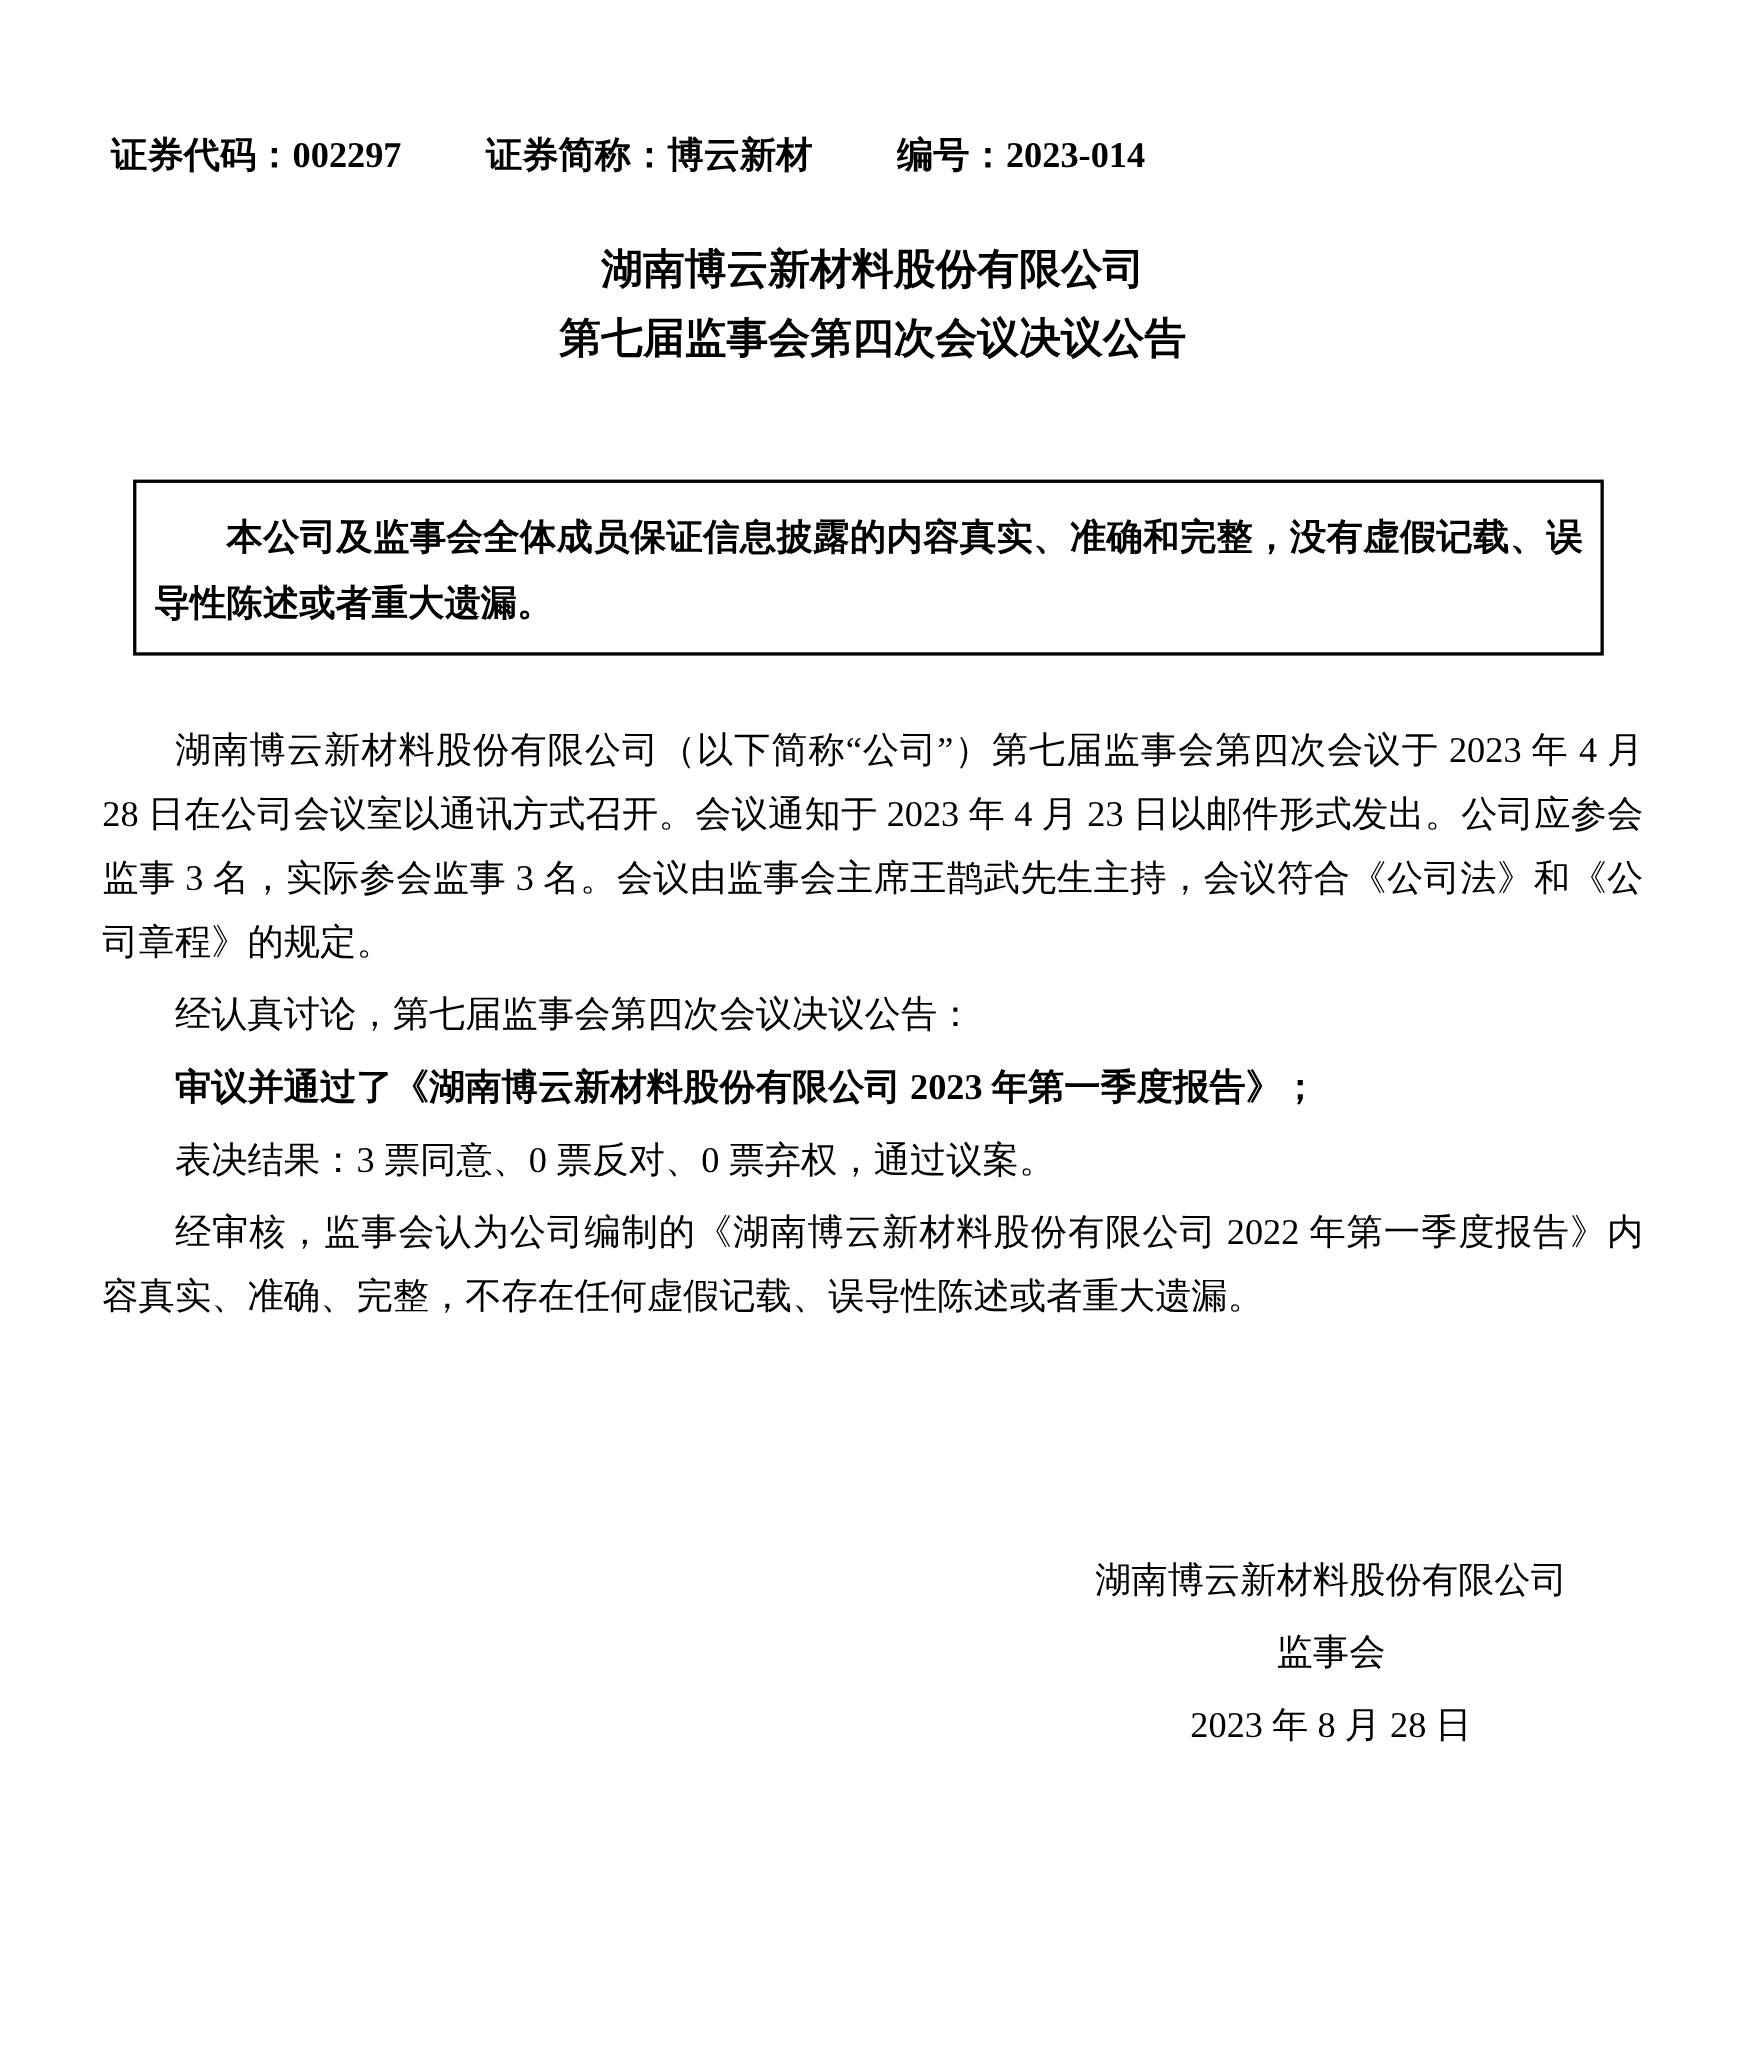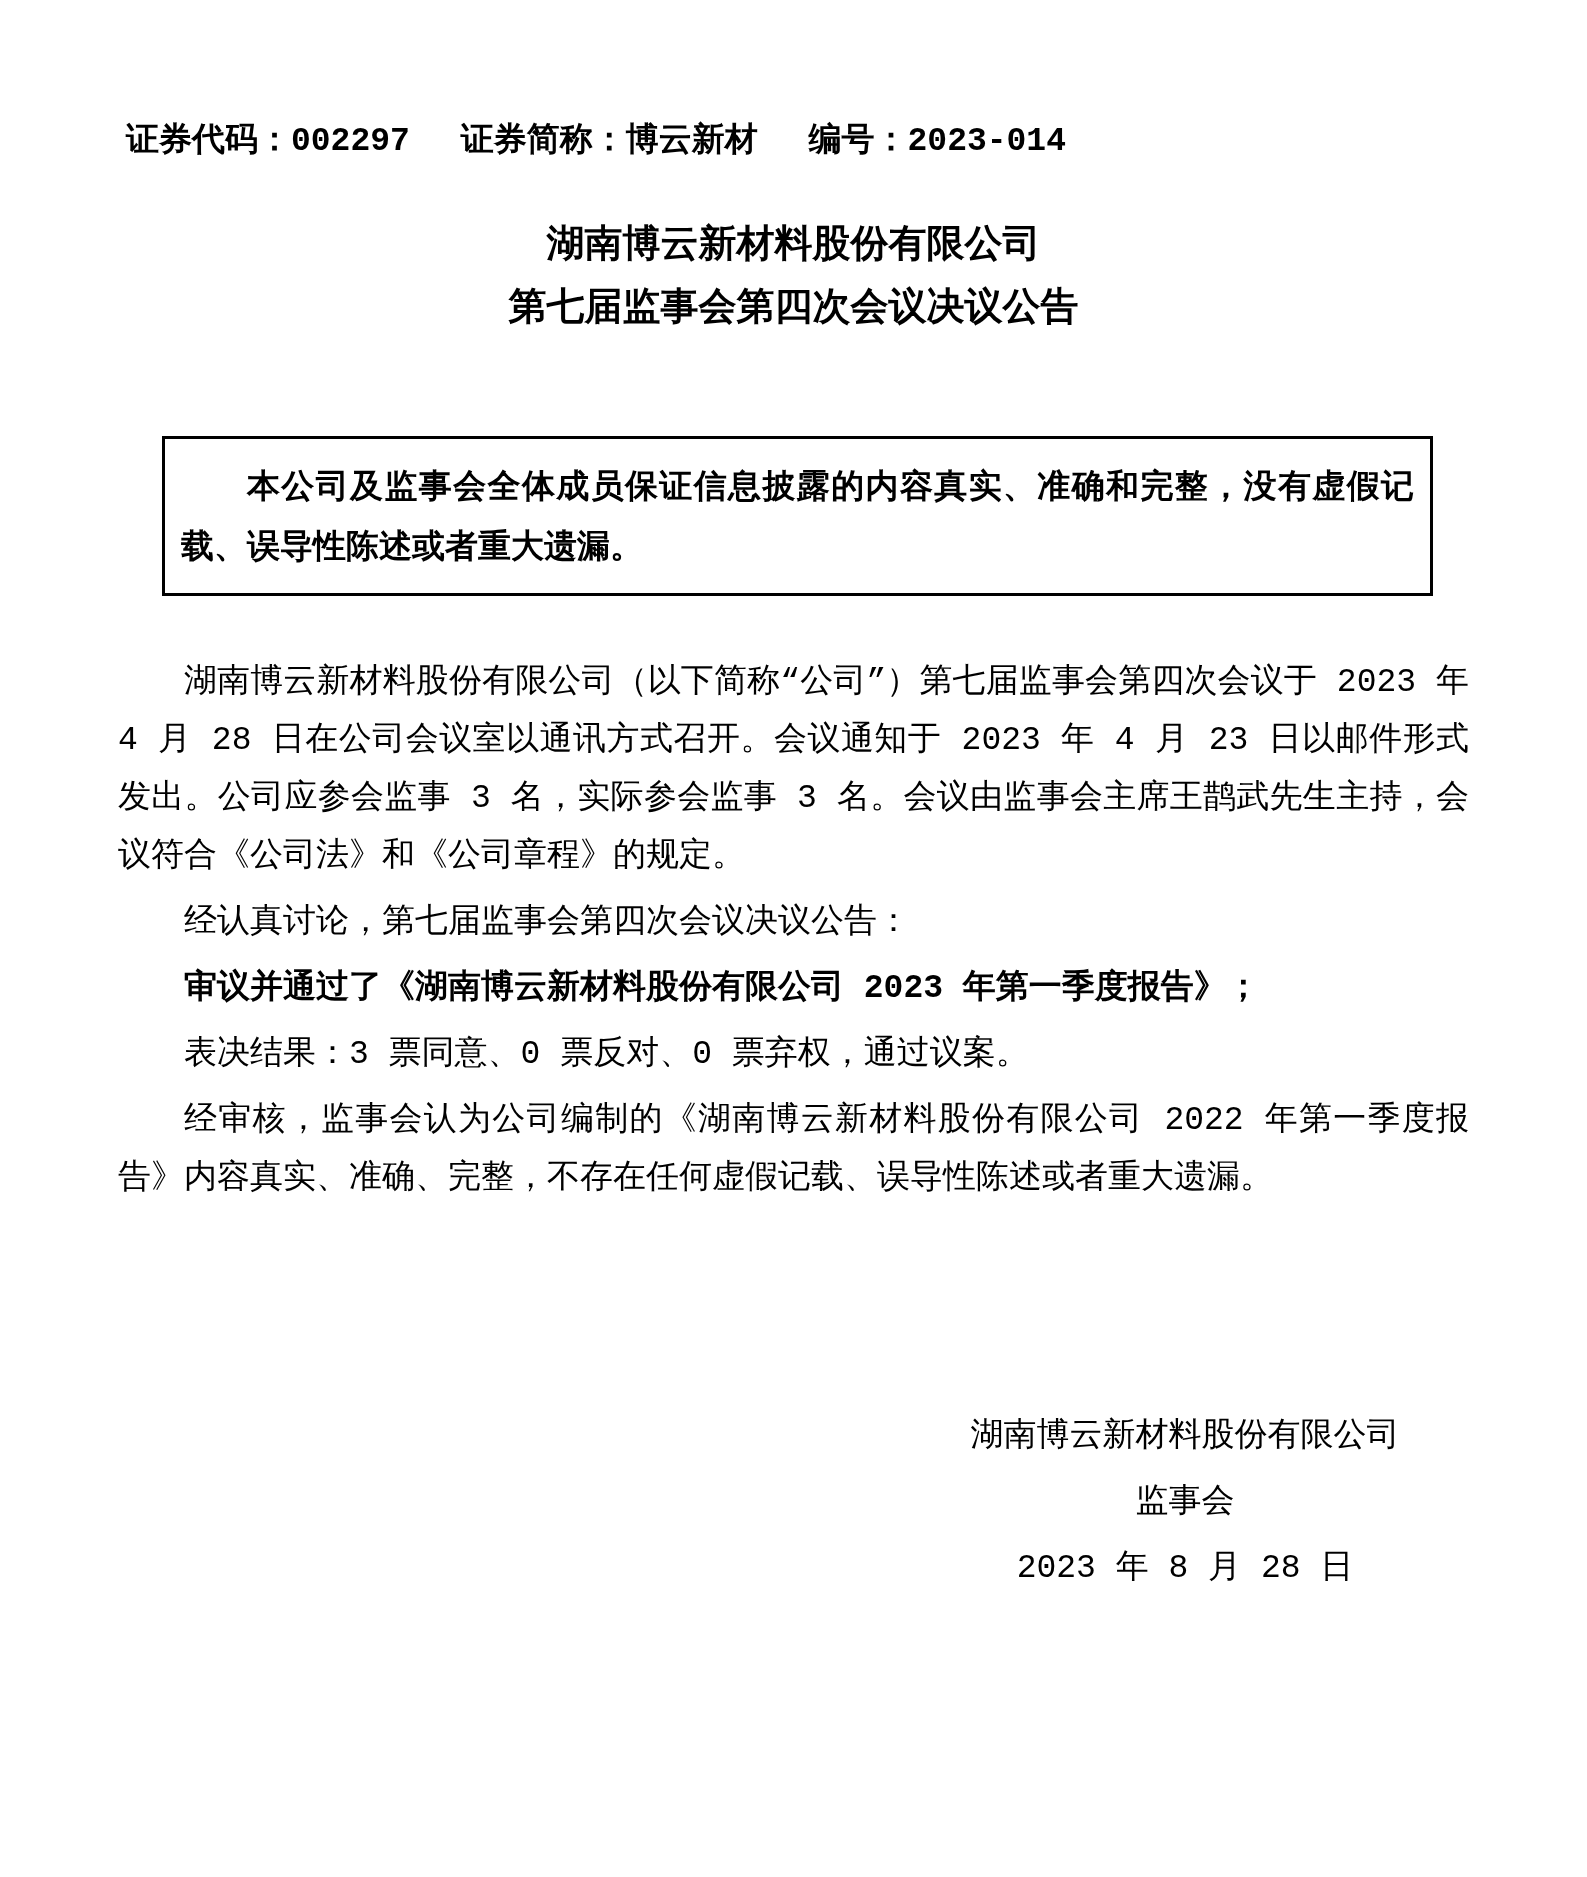--- a/index.html
+++ b/index.html
@@ -7,23 +7,23 @@
     padding: 0;
     background: #ffffff;
   }
   .page {
     position: relative;
     width: 1587px;
     height: 1877px;
     margin: 0 auto;
     background: #ffffff;
     color: #000000;
-    font-family: Liberation Mono, monospace;
+    font-family: Liberation Serif, serif;
     box-sizing: border-box;
-    padding: 0 118px;
+    padding: 0 93px;
     overflow: hidden;
   }
   
   .doc-header {
     margin-top: 122px;
     margin-left: 8px;
     width: 940px;
     display: flex;
     justify-content: space-between;
     font-size: 33px;
@@ -35,21 +35,21 @@
   .doc-title {
     margin-top: 52px;
     text-align: center;
     font-size: 38px;
     font-weight: bold;
     line-height: 63px;
   }
   
   .disclaimer-box {
     margin-top: 96px;
-    margin-left: 44px;
+    margin-left: 28px;
     margin-right: 36px;
     border: 3px solid #000000;
     padding: 20px 16px 14px 16px;
   }
   .disclaimer-box p {
     margin: 0;
     font-size: 33px;
     font-weight: bold;
     line-height: 60px;
     text-indent: 2em;

